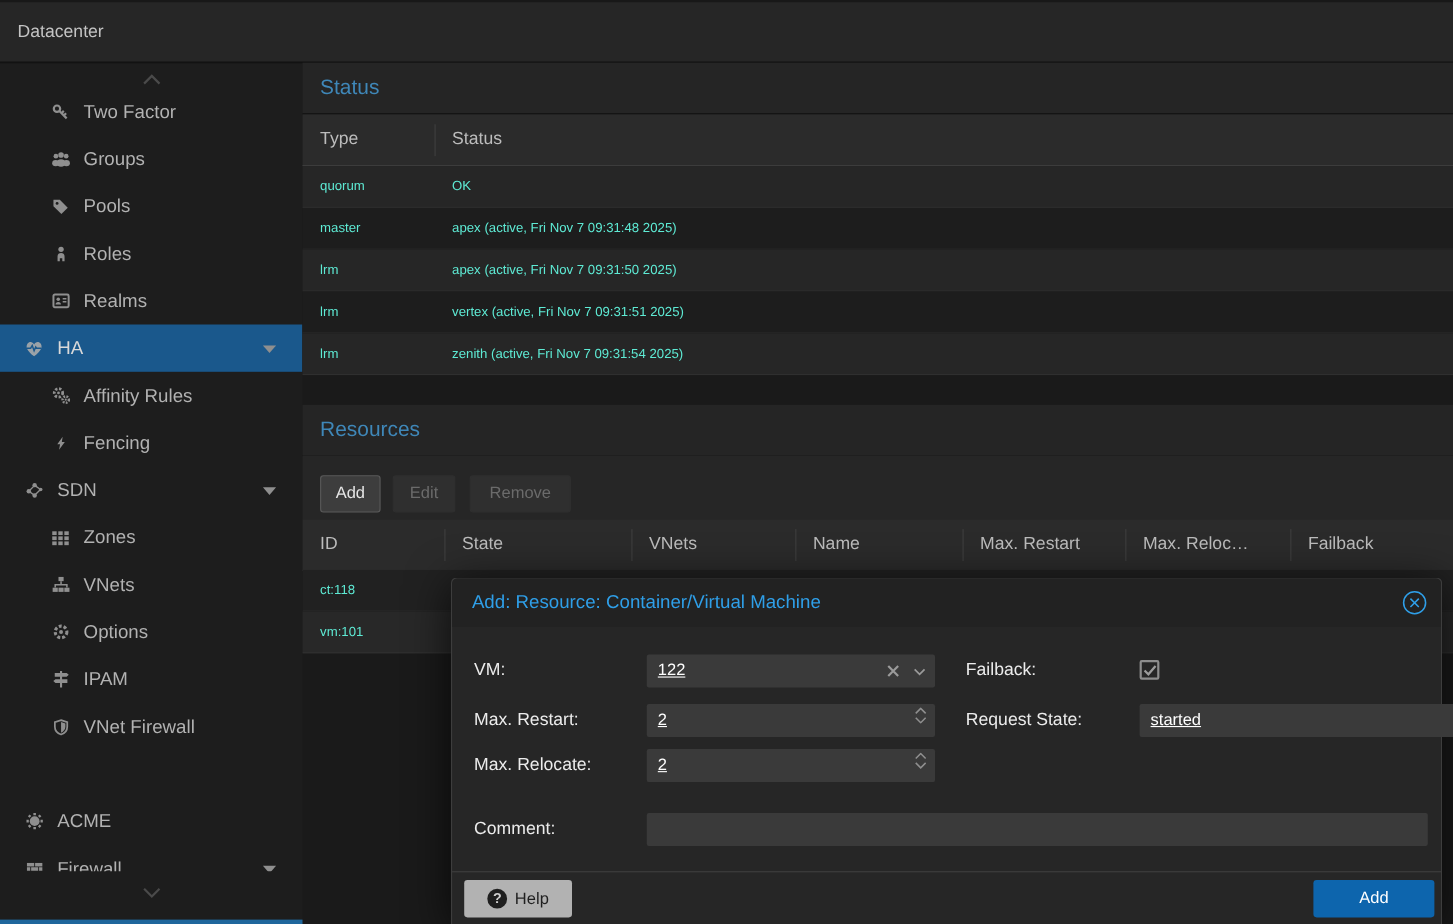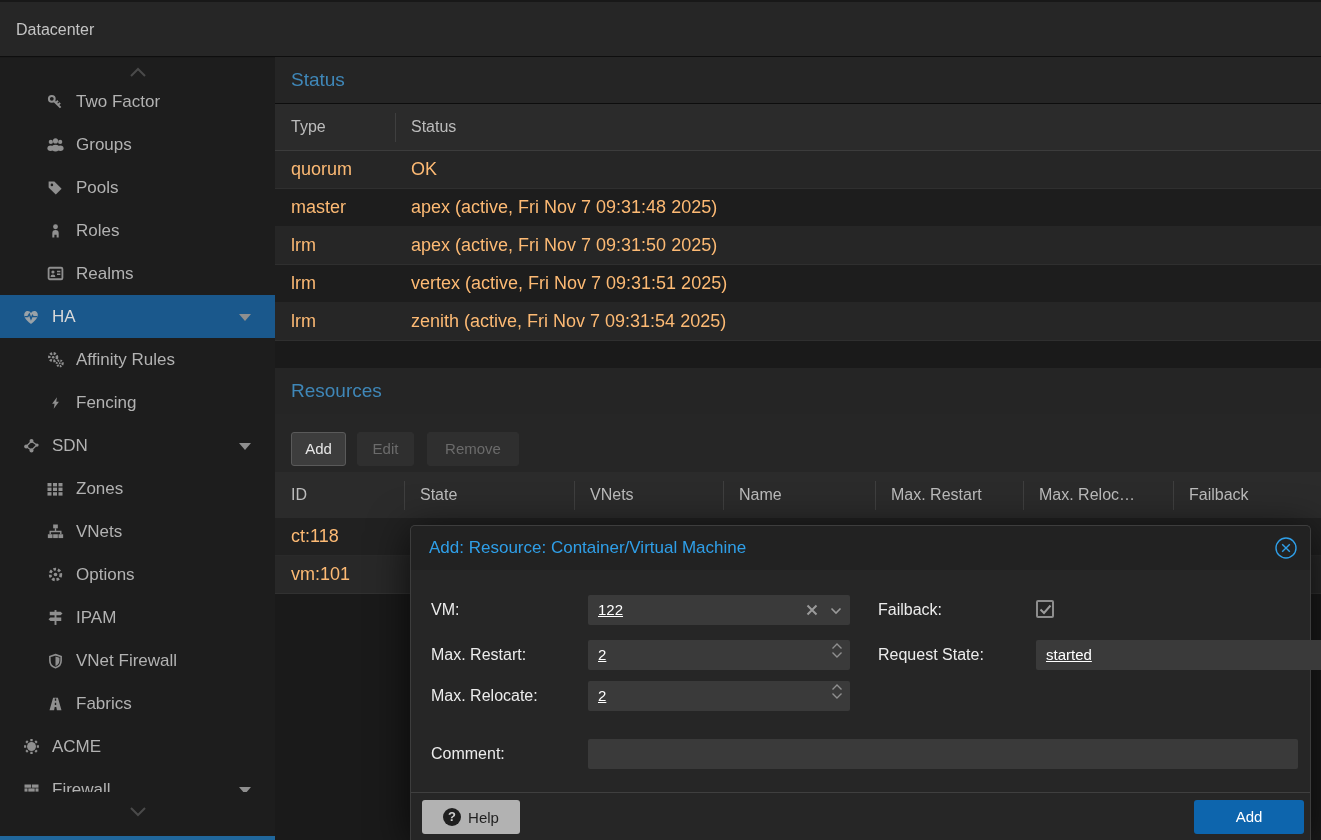--- a/index.html
+++ b/index.html
@@ -30,21 +30,21 @@
   .bluestrip { position:absolute; left:0; top:836px; width:275px; height:4px; background:#20679c; }
   .paneltitle { position:absolute; left:275px; width:1046px; height:47px; background:#252525;
                 border-bottom:1px solid #0d0d0d; }
   .paneltitle span { position:absolute; left:16px; line-height:46px; font-size:19px; color:#3f87b8; }
   .thead { position:absolute; left:275px; width:1046px; height:47px; background:#2b2b2b;
            border-bottom:1px solid #3c3c3c; }
   .th { position:absolute; top:0; line-height:46px; font-size:16px; color:#bcbcbc; white-space:nowrap; }
   .vdiv { position:absolute; top:9px; width:1px; height:29px; background:#3f3f3f; }
   .trow { position:absolute; left:275px; width:1046px; height:38px;
           border-bottom:1px solid rgba(255,255,255,0.045); }
-  .td { position:absolute; top:0; line-height:37px; font-size:18px; color:#fdba74; white-space:nowrap; }
+  .td { position:absolute; top:0; line-height:37px; font-size:12px; color:#5eead4; white-space:nowrap; }
   .row-light { background:#262626; }
   .row-dark  { background:#1d1d1d; }
 
   
   .toolbar { position:absolute; left:275px; top:414px; width:1046px; height:58px; background:#262626; }
   .tbtn { position:absolute; top:18px; height:34px; border-radius:3px; font-size:15px; text-align:center;
           line-height:32px; cursor:pointer; }
   .tbtn.on  { background:#3d3d3d; border:1px solid #5a5a5a; color:#e6e6e6; }
   .tbtn.off { background:#2f2f2f; border:1px solid #2f2f2f; color:#6b6b6b; cursor:default; }
 
@@ -253,29 +253,20 @@
       <div class="navitem lvl1" style="top:581px">
         <span class="ico">
             <svg width="15" height="16" viewBox="0 0 16 16">
               <path d="M8 1.2 L14 3.2 V7.6 C14 11.6 11 14.2 8 15.2 C5 14.2 2 11.6 2 7.6 V3.2 Z" fill="none" stroke="#8f8f8f" stroke-width="1.7"></path>
               <path d="M8 3.1 v10.3 C10.4 12.3 12.2 10.3 12.2 7.6 V4.6 Z" fill="#8f8f8f"></path>
             </svg>
           </span>
         <span class="lbl">VNet Firewall</span>
       </div>
 
-      <div class="navitem lvl1" style="top:624px">
-        <span class="ico">
-            <svg width="17" height="16" viewBox="0 0 16 16">
-              <path d="M5.6 1.8 h4.8 L14 14.2 H9.4 L8.8 11 h-1.6 L6.6 14.2 H2 Z" fill="#8f8f8f"></path>
-              <path d="M8 2.6 v2.2 M8 6.8 v2.2" stroke="#1d1d1d" stroke-width="1.4"></path>
-            </svg>
-          </span>
-        <span class="lbl">Fabrics</span>
-      </div>
 
       <div class="navitem lvl0" style="top:667px">
         <span class="ico">
             <svg width="17" height="17" viewBox="0 0 16 16">
               <circle cx="8" cy="8" r="4.2" fill="#8f8f8f"></circle>
               <g stroke="#8f8f8f" stroke-width="2.2">
                 <path d="M8 1 V3 M8 13 v2 M1 8 H3 M13 8 h2 M3 3 l1.4 1.4 M11.6 11.6 L13 13 M3 13 l1.4 -1.4 M11.6 4.4 L13 3"></path>
               </g>
             </svg>
           </span>

